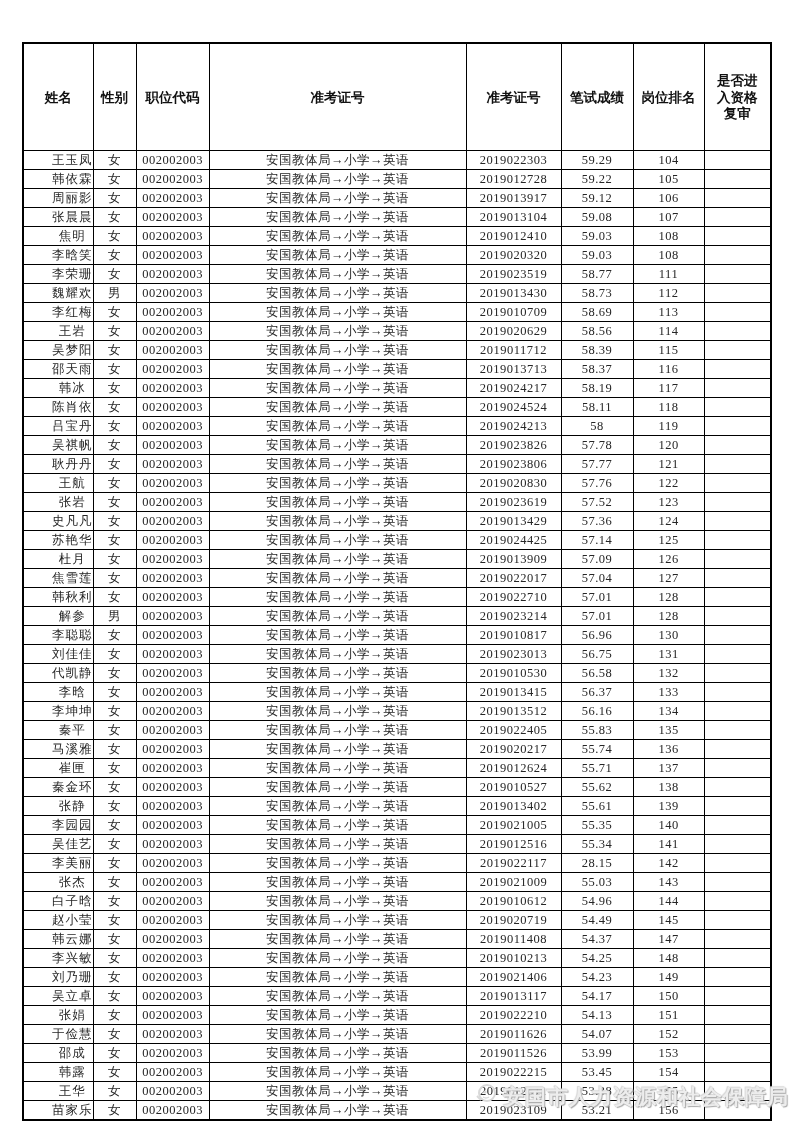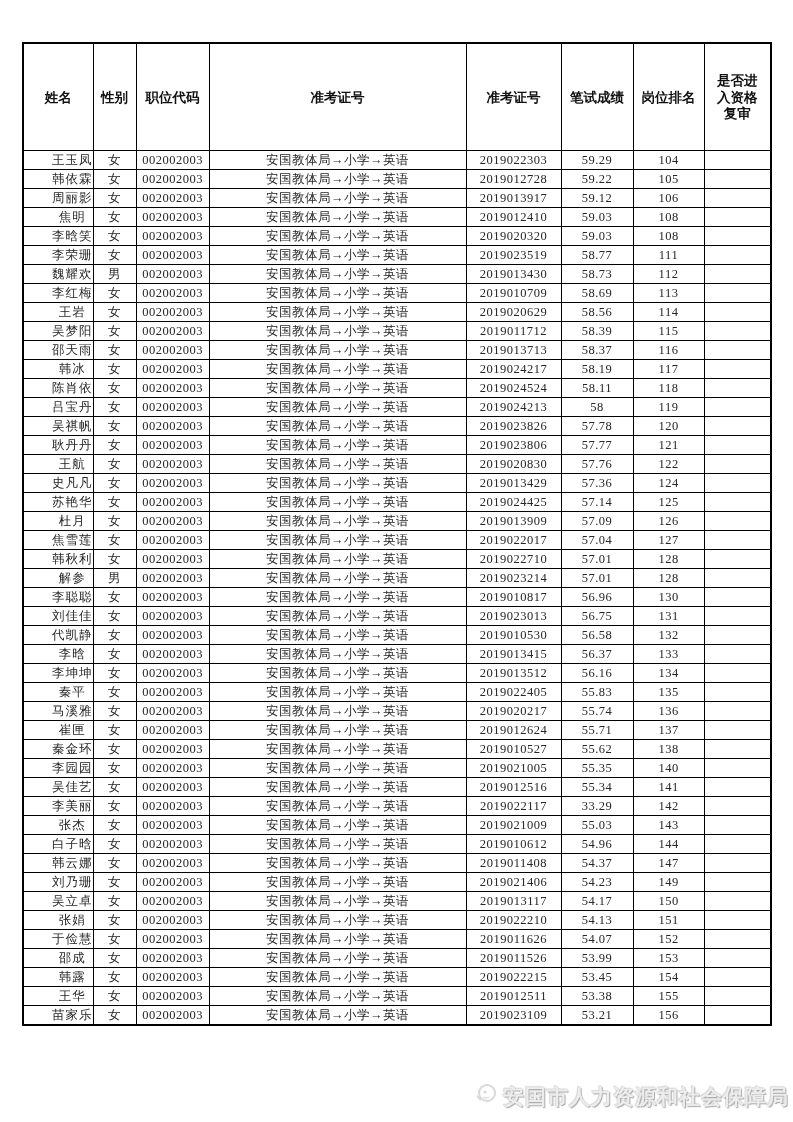--- a/index.html
+++ b/index.html
@@ -119,20 +119,30 @@
           <td class="c-name">周丽影</td>
           <td class="c-gender">女</td>
           <td class="c-code">002002003</td>
           <td class="c-title">安国教体局→小学→英语</td>
           <td class="c-ticket">2019013917</td>
           <td class="c-score">59.12</td>
           <td class="c-rank">106</td>
           <td class="c-review"></td>
         </tr>
         <tr>
+          <td class="c-name">张晨晨</td>
+          <td class="c-gender">女</td>
+          <td class="c-code">002002003</td>
+          <td class="c-title">安国教体局→小学→英语</td>
+          <td class="c-ticket">2019013104</td>
+          <td class="c-score">59.08</td>
+          <td class="c-rank">107</td>
+          <td class="c-review"></td>
+        </tr>
+        <tr>
           <td class="c-name">焦明</td>
           <td class="c-gender">女</td>
           <td class="c-code">002002003</td>
           <td class="c-title">安国教体局→小学→英语</td>
           <td class="c-ticket">2019012410</td>
           <td class="c-score">59.03</td>
           <td class="c-rank">108</td>
           <td class="c-review"></td>
         </tr>
         <tr>
@@ -259,20 +269,30 @@
           <td class="c-name">王航</td>
           <td class="c-gender">女</td>
           <td class="c-code">002002003</td>
           <td class="c-title">安国教体局→小学→英语</td>
           <td class="c-ticket">2019020830</td>
           <td class="c-score">57.76</td>
           <td class="c-rank">122</td>
           <td class="c-review"></td>
         </tr>
         <tr>
+          <td class="c-name">张岩</td>
+          <td class="c-gender">女</td>
+          <td class="c-code">002002003</td>
+          <td class="c-title">安国教体局→小学→英语</td>
+          <td class="c-ticket">2019023619</td>
+          <td class="c-score">57.52</td>
+          <td class="c-rank">123</td>
+          <td class="c-review"></td>
+        </tr>
+        <tr>
           <td class="c-name">史凡凡</td>
           <td class="c-gender">女</td>
           <td class="c-code">002002003</td>
           <td class="c-title">安国教体局→小学→英语</td>
           <td class="c-ticket">2019013429</td>
           <td class="c-score">57.36</td>
           <td class="c-rank">124</td>
           <td class="c-review"></td>
         </tr>
         <tr>
@@ -409,20 +429,30 @@
           <td class="c-name">秦金环</td>
           <td class="c-gender">女</td>
           <td class="c-code">002002003</td>
           <td class="c-title">安国教体局→小学→英语</td>
           <td class="c-ticket">2019010527</td>
           <td class="c-score">55.62</td>
           <td class="c-rank">138</td>
           <td class="c-review"></td>
         </tr>
         <tr>
+          <td class="c-name">张静</td>
+          <td class="c-gender">女</td>
+          <td class="c-code">002002003</td>
+          <td class="c-title">安国教体局→小学→英语</td>
+          <td class="c-ticket">2019013402</td>
+          <td class="c-score">55.61</td>
+          <td class="c-rank">139</td>
+          <td class="c-review"></td>
+        </tr>
+        <tr>
           <td class="c-name">李园园</td>
           <td class="c-gender">女</td>
           <td class="c-code">002002003</td>
           <td class="c-title">安国教体局→小学→英语</td>
           <td class="c-ticket">2019021005</td>
           <td class="c-score">55.35</td>
           <td class="c-rank">140</td>
           <td class="c-review"></td>
         </tr>
         <tr>
@@ -434,21 +464,21 @@
           <td class="c-score">55.34</td>
           <td class="c-rank">141</td>
           <td class="c-review"></td>
         </tr>
         <tr>
           <td class="c-name">李美丽</td>
           <td class="c-gender">女</td>
           <td class="c-code">002002003</td>
           <td class="c-title">安国教体局→小学→英语</td>
           <td class="c-ticket">2019022117</td>
-          <td class="c-score">33.29</td>
+          <td class="c-score">28.15</td>
           <td class="c-rank">142</td>
           <td class="c-review"></td>
         </tr>
         <tr>
           <td class="c-name">张杰</td>
           <td class="c-gender">女</td>
           <td class="c-code">002002003</td>
           <td class="c-title">安国教体局→小学→英语</td>
           <td class="c-ticket">2019021009</td>
           <td class="c-score">55.03</td>
@@ -459,27 +489,47 @@
           <td class="c-name">白子晗</td>
           <td class="c-gender">女</td>
           <td class="c-code">002002003</td>
           <td class="c-title">安国教体局→小学→英语</td>
           <td class="c-ticket">2019010612</td>
           <td class="c-score">54.96</td>
           <td class="c-rank">144</td>
           <td class="c-review"></td>
         </tr>
         <tr>
+          <td class="c-name">赵小莹</td>
+          <td class="c-gender">女</td>
+          <td class="c-code">002002003</td>
+          <td class="c-title">安国教体局→小学→英语</td>
+          <td class="c-ticket">2019020719</td>
+          <td class="c-score">54.49</td>
+          <td class="c-rank">145</td>
+          <td class="c-review"></td>
+        </tr>
+        <tr>
           <td class="c-name">韩云娜</td>
           <td class="c-gender">女</td>
           <td class="c-code">002002003</td>
           <td class="c-title">安国教体局→小学→英语</td>
           <td class="c-ticket">2019011408</td>
           <td class="c-score">54.37</td>
           <td class="c-rank">147</td>
+          <td class="c-review"></td>
+        </tr>
+        <tr>
+          <td class="c-name">李兴敏</td>
+          <td class="c-gender">女</td>
+          <td class="c-code">002002003</td>
+          <td class="c-title">安国教体局→小学→英语</td>
+          <td class="c-ticket">2019010213</td>
+          <td class="c-score">54.25</td>
+          <td class="c-rank">148</td>
           <td class="c-review"></td>
         </tr>
         <tr>
           <td class="c-name">刘乃珊</td>
           <td class="c-gender">女</td>
           <td class="c-code">002002003</td>
           <td class="c-title">安国教体局→小学→英语</td>
           <td class="c-ticket">2019021406</td>
           <td class="c-score">54.23</td>
           <td class="c-rank">149</td>

